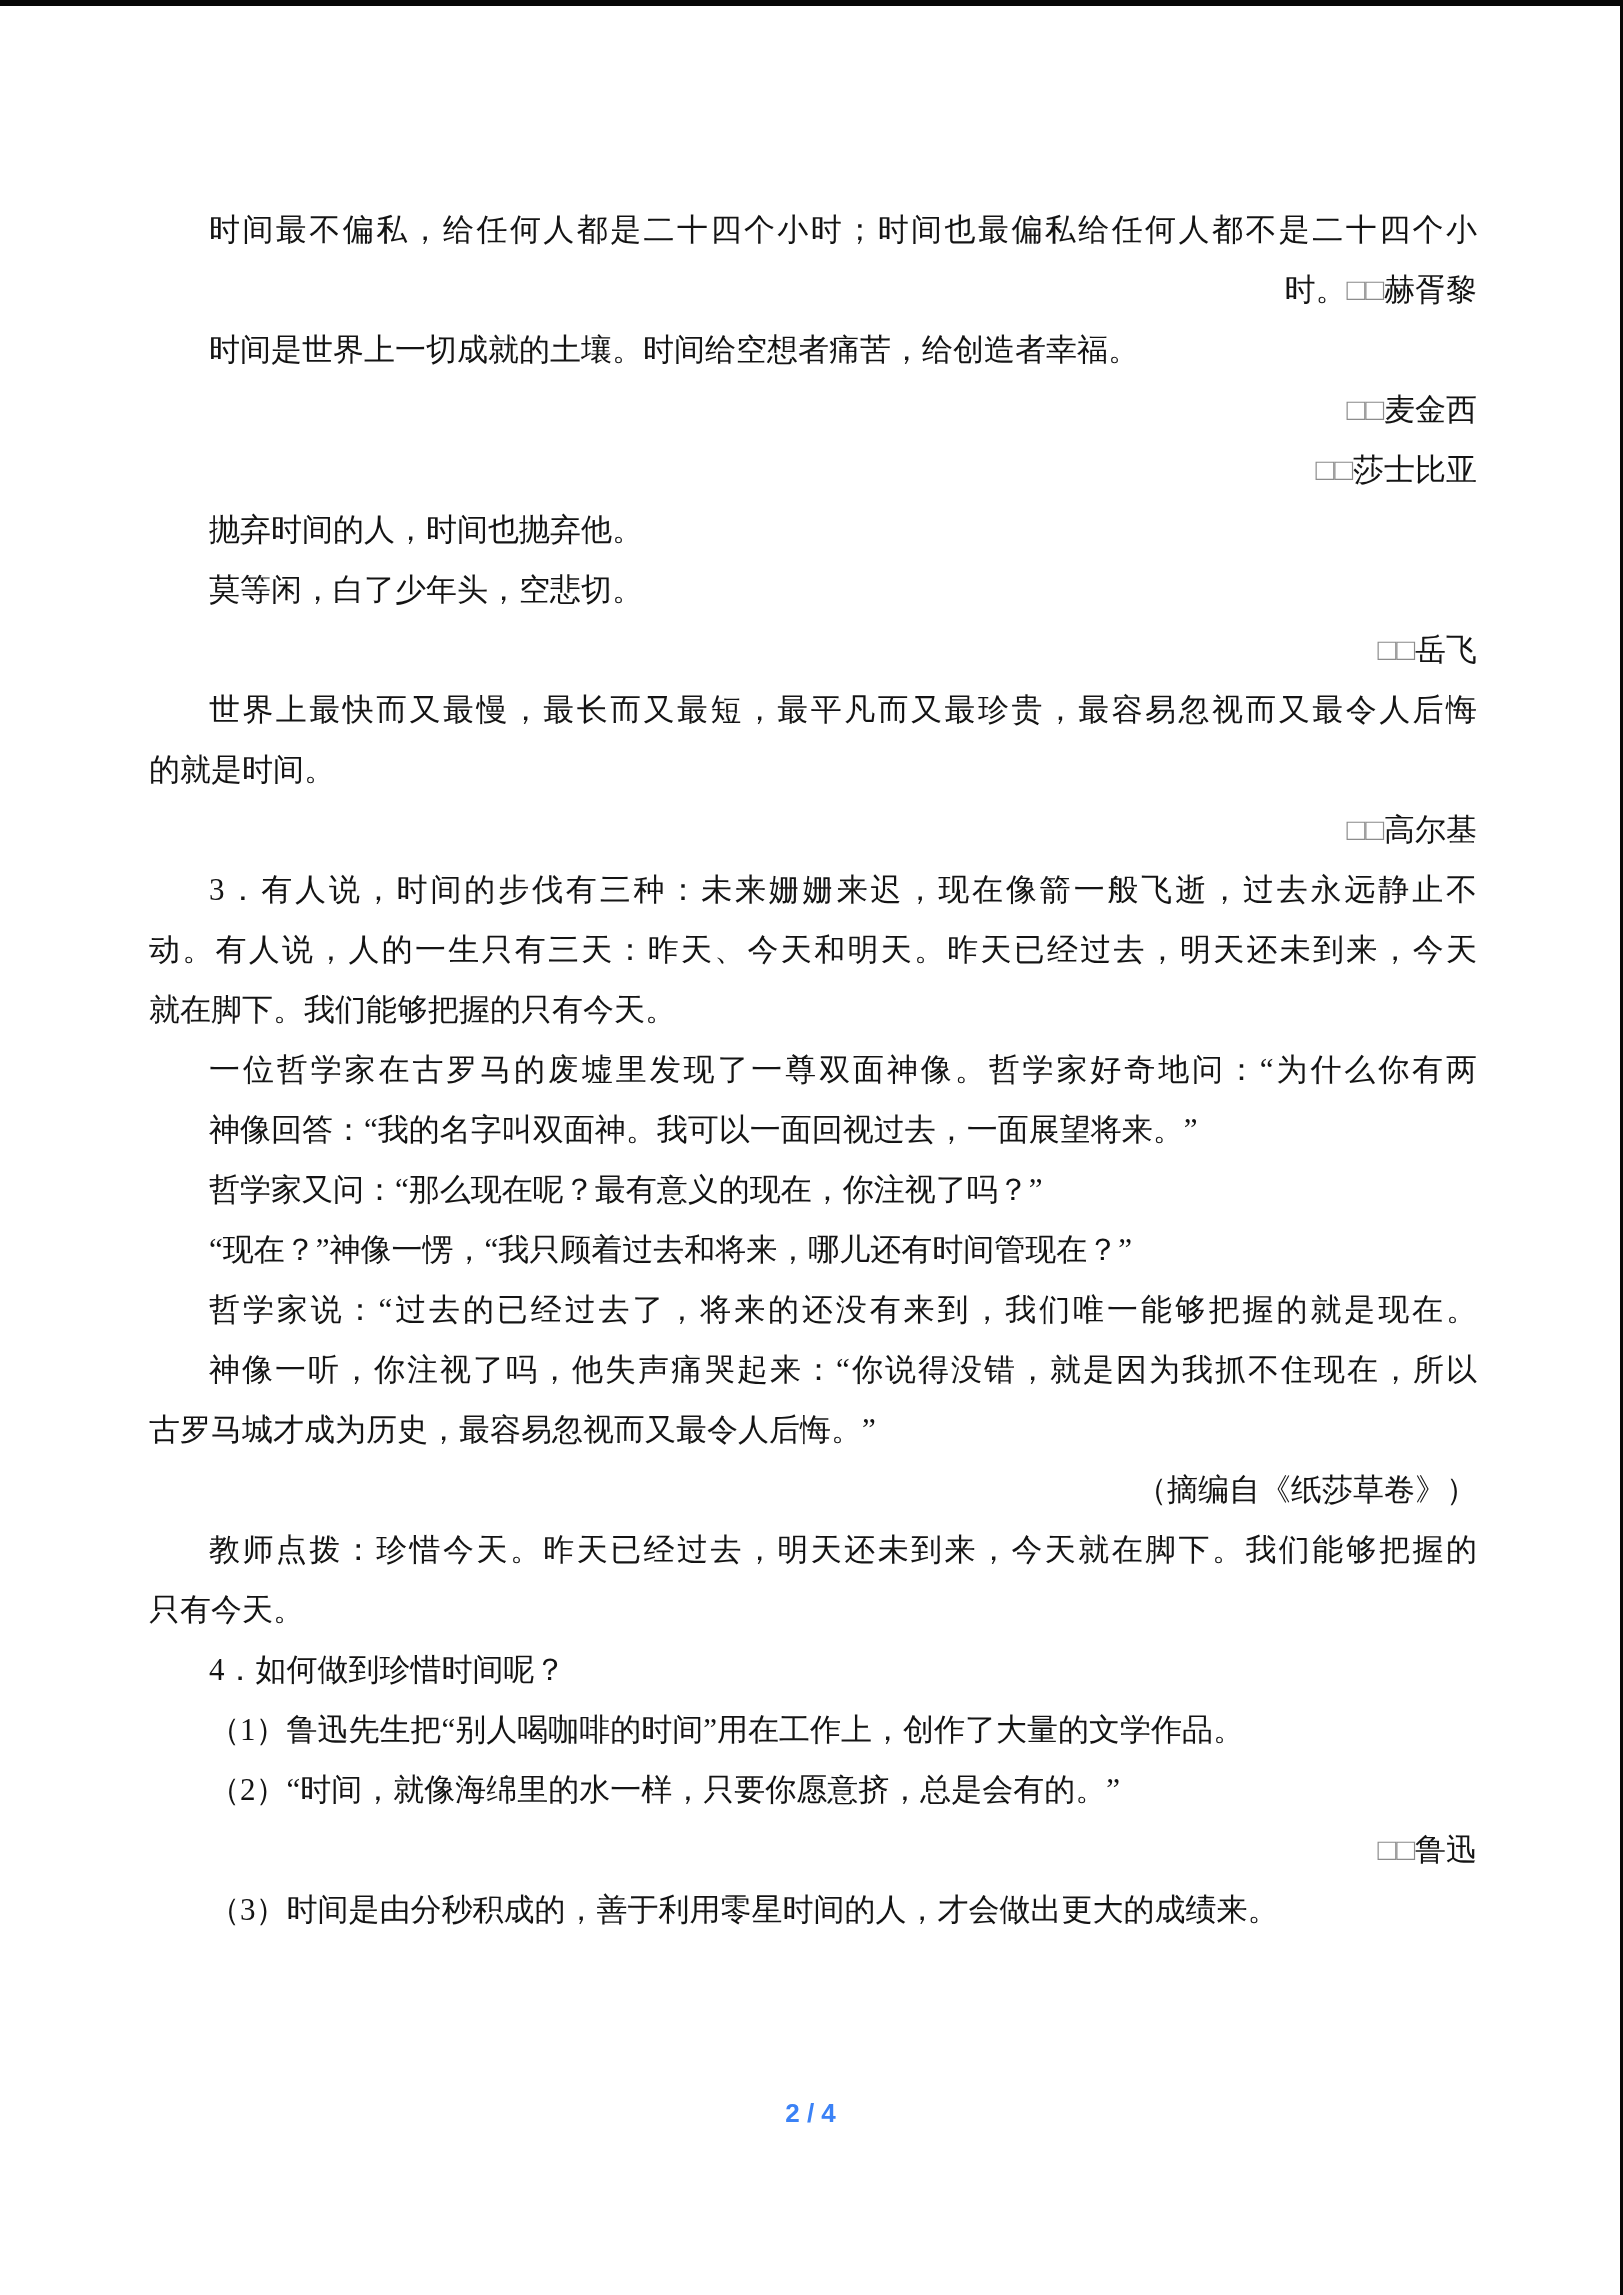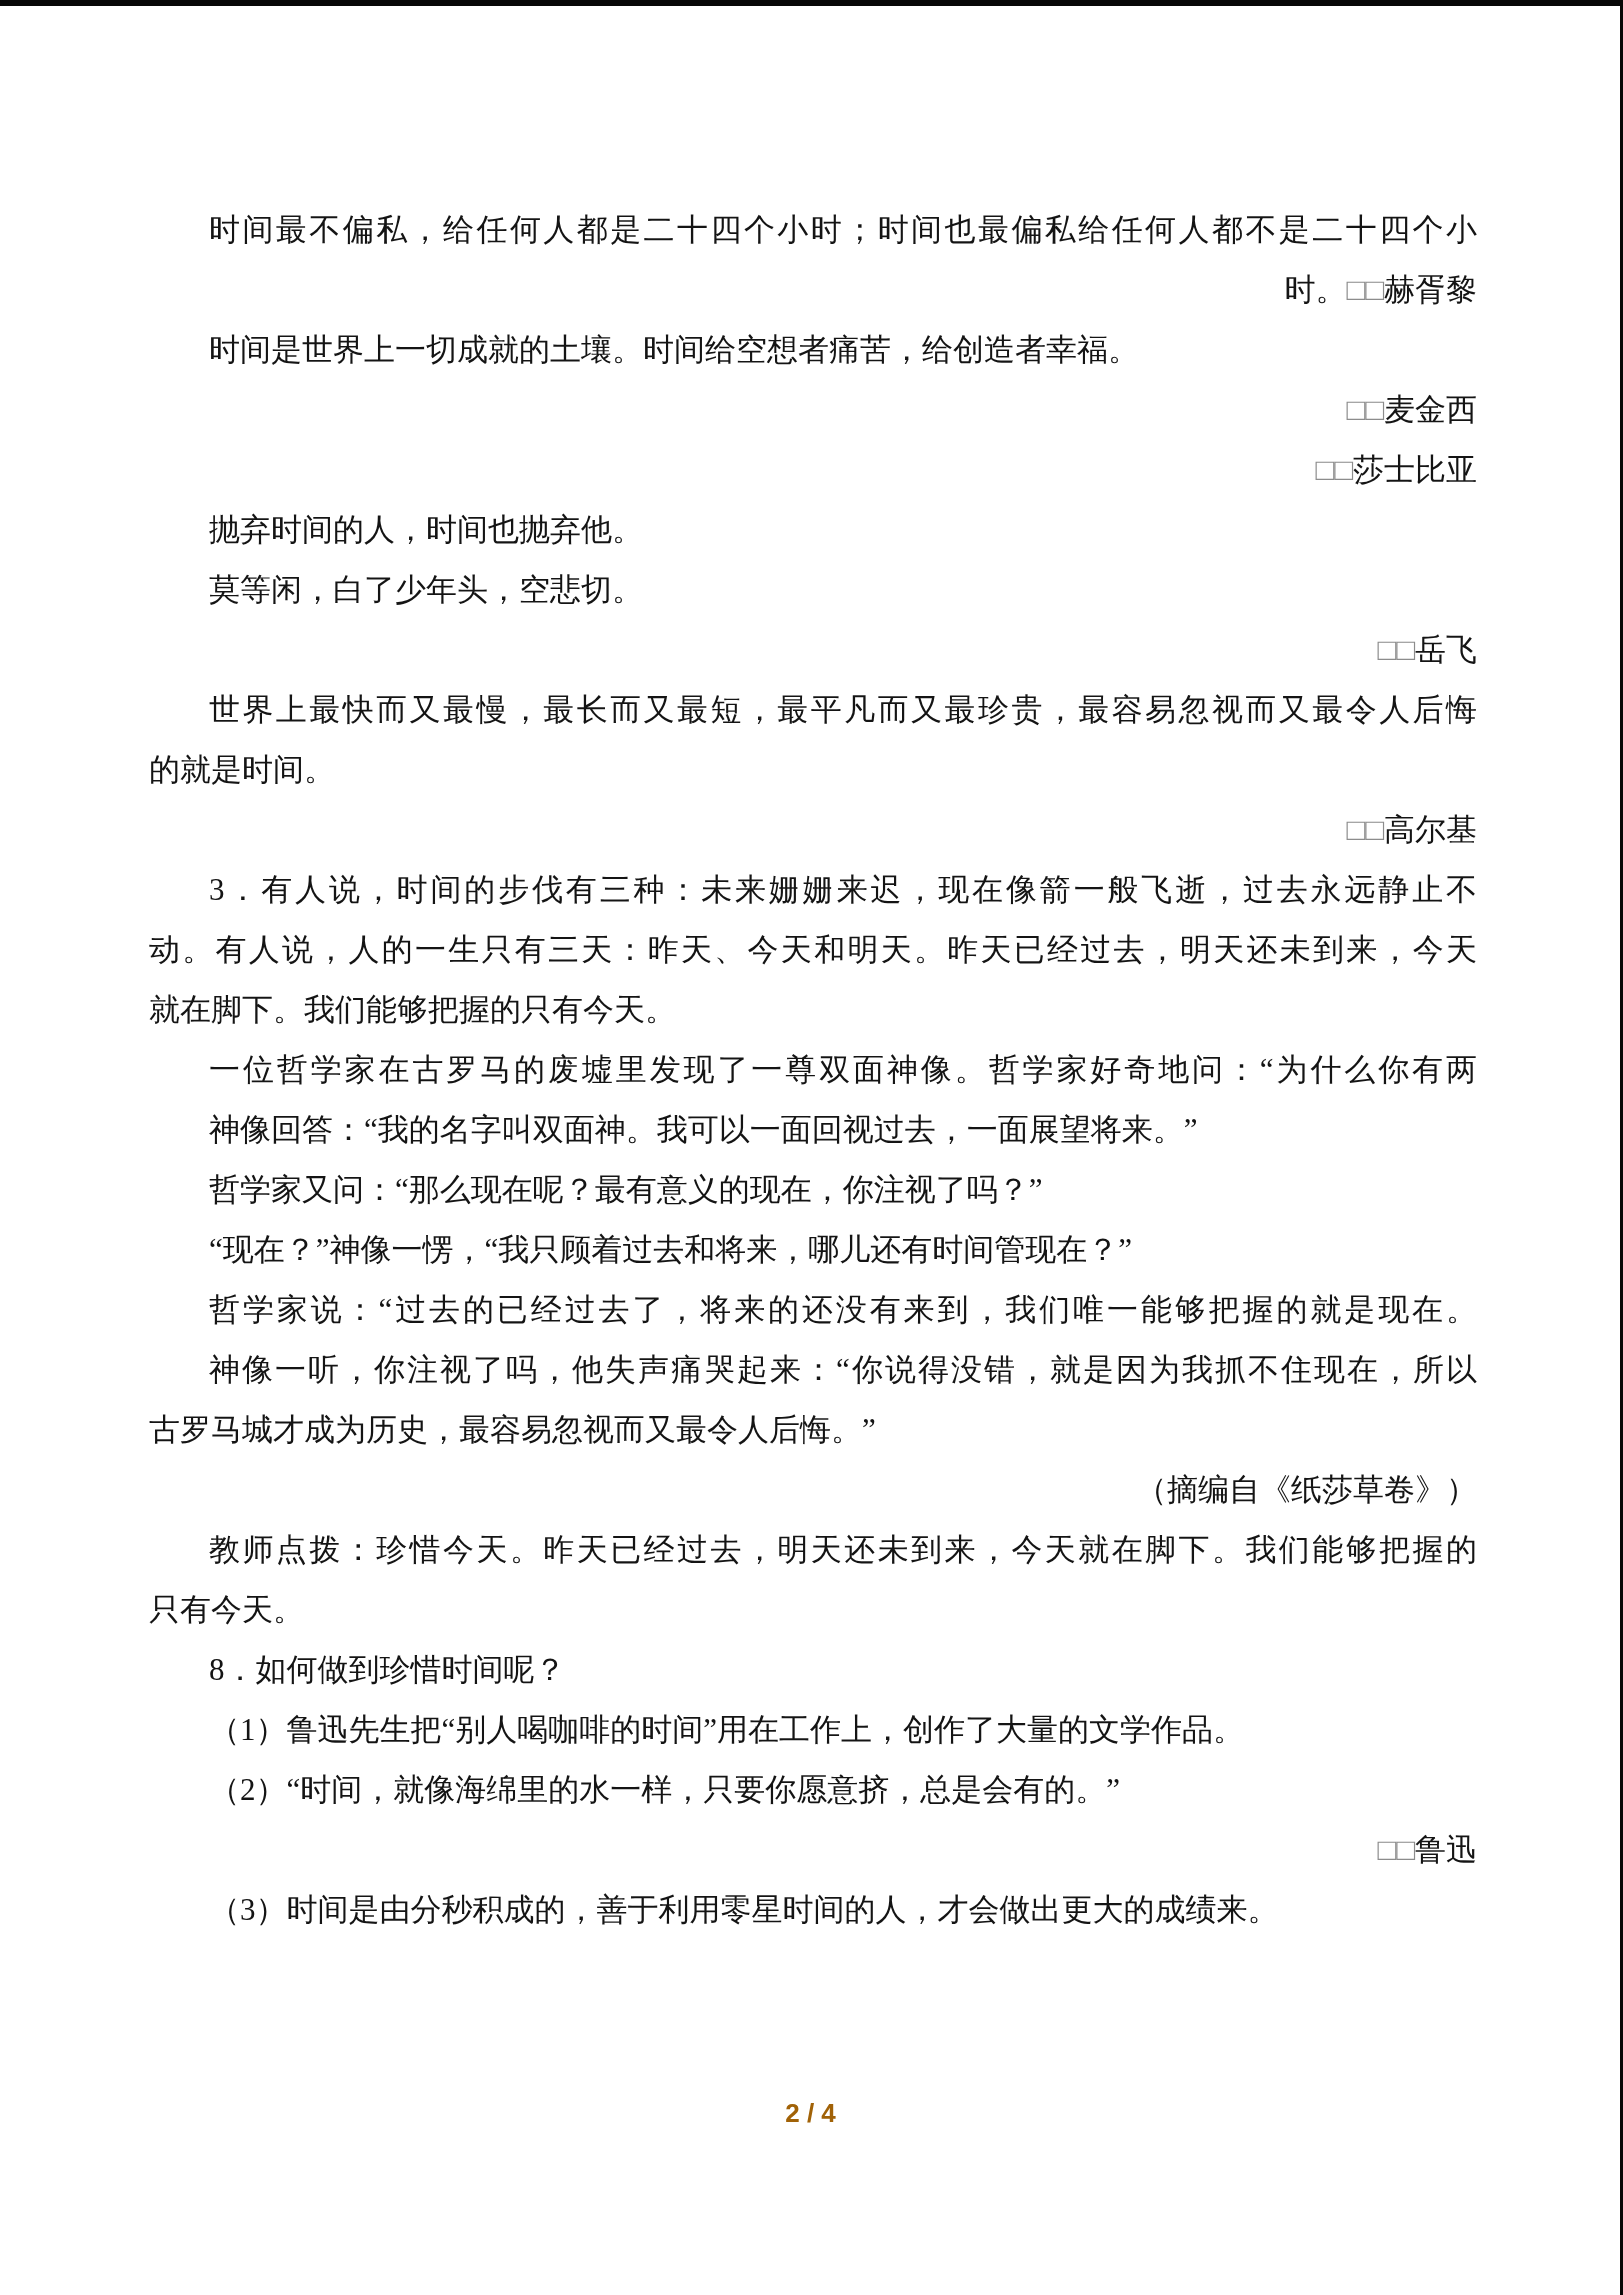--- a/index.html
+++ b/index.html
@@ -46,21 +46,21 @@
   .sq { color: #8c8c8c; }
   .page-number {
     position: absolute;
     top: 2098px;
     left: 0;
     width: 1621px;
     text-align: center;
     font-family: "Liberation Sans", "DejaVu Sans", sans-serif;
     font-weight: bold;
     font-size: 26px;
-    color: #a16207;
+    color: #3b82f6;
   }
 </style>
 </head>
 <body>
 
 <div class="page-root">
   <div class="top-bar"></div>
   <div class="right-bar"></div>
   <div class="doc" id="doc-lines">
       <div class="ln first just">时间最不偏私，给任何人都是二十四个小时；时间也最偏私给任何人都不是二十四个小</div>
@@ -80,21 +80,21 @@
       <div class="ln first just">一位哲学家在古罗马的废墟里发现了一尊双面神像。哲学家好奇地问：“为什么你有两</div>
       <div class="ln first">神像回答：“我的名字叫双面神。我可以一面回视过去，一面展望将来。”</div>
       <div class="ln first">哲学家又问：“那么现在呢？最有意义的现在，你注视了吗？”</div>
       <div class="ln first">“现在？”神像一愣，“我只顾着过去和将来，哪儿还有时间管现在？”</div>
       <div class="ln first just">哲学家说：“过去的已经过去了，将来的还没有来到，我们唯一能够把握的就是现在。</div>
       <div class="ln first just">神像一听，你注视了吗，他失声痛哭起来：“你说得没错，就是因为我抓不住现在，所以</div>
       <div class="ln ">古罗马城才成为历史，最容易忽视而又最令人后悔。”</div>
       <div class="ln right">（摘编自《纸莎草卷》）</div>
       <div class="ln first just">教师点拨：珍惜今天。昨天已经过去，明天还未到来，今天就在脚下。我们能够把握的</div>
       <div class="ln ">只有今天。</div>
-      <div class="ln first">8．如何做到珍惜时间呢？</div>
+      <div class="ln first">4．如何做到珍惜时间呢？</div>
       <div class="ln first">（1）鲁迅先生把“别人喝咖啡的时间”用在工作上，创作了大量的文学作品。</div>
       <div class="ln first">（2）“时间，就像海绵里的水一样，只要你愿意挤，总是会有的。”</div>
       <div class="ln right"><span class="sq">□□</span>鲁迅</div>
       <div class="ln first">（3）时间是由分秒积成的，善于利用零星时间的人，才会做出更大的成绩来。</div>
     </div>
   <div class="page-number">2 / 4</div>
 </div>
 
 
 </body></html>

